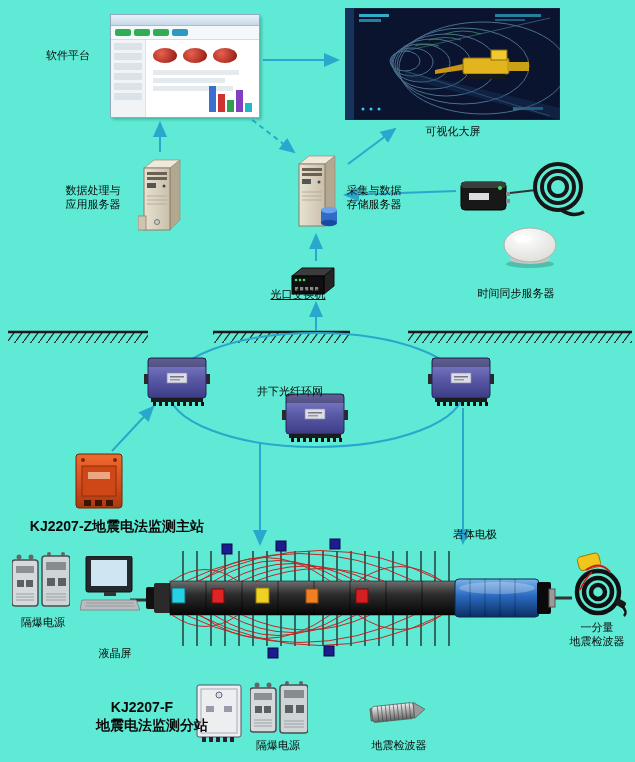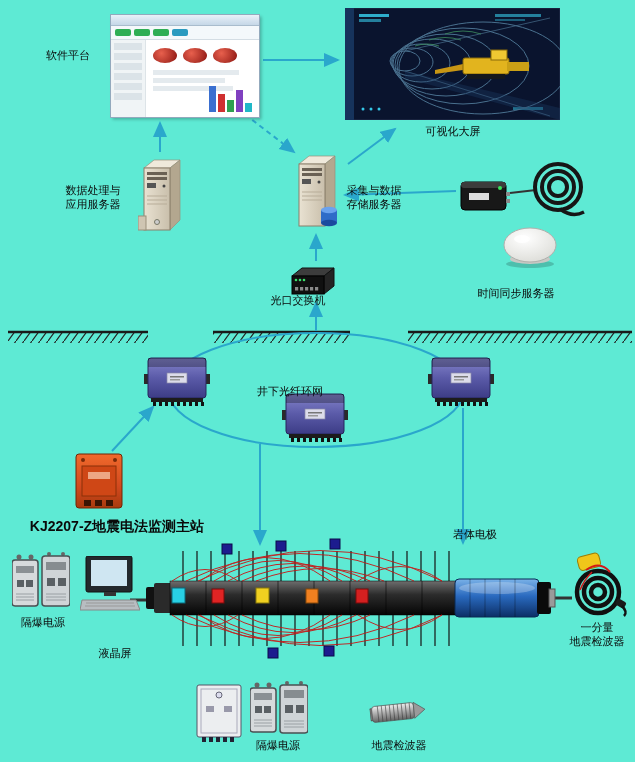--- a/index.html
+++ b/index.html
@@ -487,26 +487,30 @@
   <div class="label" style="left:408px;top:124px;width:90px;">可视化大屏</div>
   <div class="label" style="left:52px;top:183px;width:82px;">
     <div>数据处理与</div>
     <div>应用服务器</div>
   </div>
   <div class="label" style="left:338px;top:183px;width:72px;">
     <div>采集与数据</div>
     <div>存储服务器</div>
   </div>
   <div class="label" style="left:468px;top:286px;width:96px;">时间同步服务器</div>
-  <div class="label" style="left:262px;top:293px;width:72px;">光口交换机</div>
+  <div class="label" style="left:262px;top:287px;width:72px;text-decoration:underline;">光口交换机</div>
   <div class="label" style="left:248px;top:364px;width:84px;margin-top:20px;">井下光纤环网</div>
   <div class="label small" style="left:28px;top:517px;width:178px;">KJ2207-Z地震电法监测主站</div>
   <div class="label" style="left:445px;top:527px;width:60px;">岩体电极</div>
   <div class="label" style="left:15px;top:615px;width:56px;">隔爆电源</div>
   <div class="label" style="left:92px;top:628px;width:46px;margin-top:18px;">液晶屏</div>
+  <div class="label small" style="left:96px;top:698px;width:92px;">
+    <div>KJ2207-F</div>
+    <div>地震电法监测分站</div>
+  </div>
   <div class="label" style="left:248px;top:738px;width:60px;">隔爆电源</div>
   <div class="label" style="left:364px;top:738px;width:70px;">地震检波器</div>
   <div class="label" style="left:562px;top:620px;width:70px;">
     <div>一分量</div>
     <div>地震检波器</div>
   </div>
 
 </div>
 
 </body></html>

